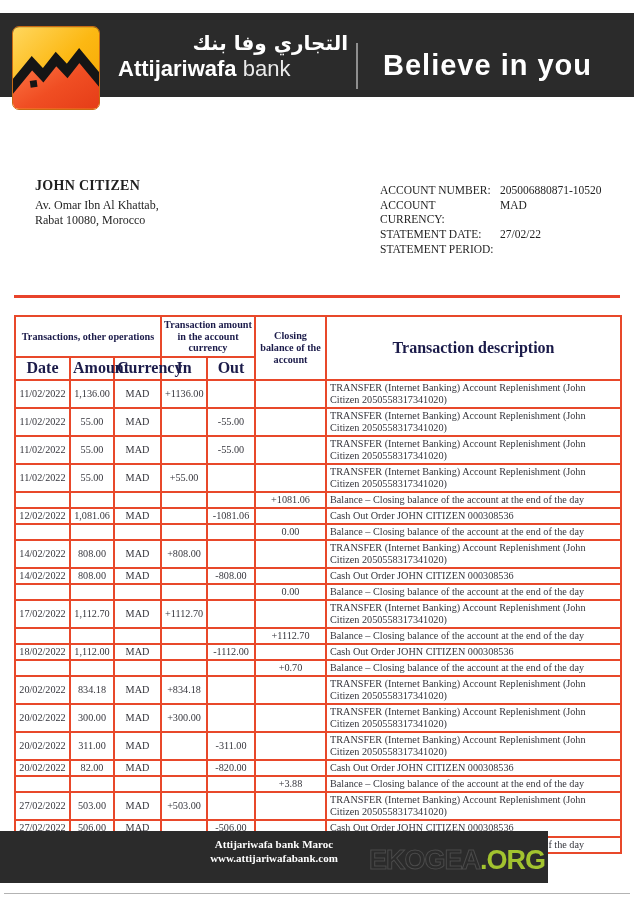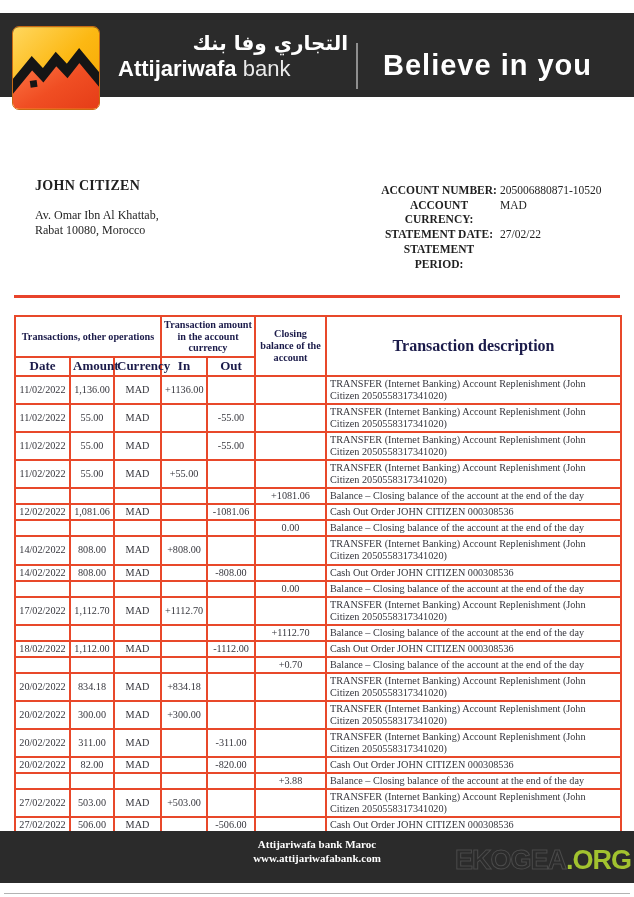--- a/index.html
+++ b/index.html
@@ -36,28 +36,28 @@
   }
   .tagline {
     position:absolute; left:383px; top:36px; width:245px;
     font-family:"Liberation Sans", sans-serif; font-weight:bold;
     font-size:29px; color:#ffffff; letter-spacing:1px; white-space:nowrap;
   }
 
   
   .holder { position:absolute; left:35px; top:178px; color:#1f1f1f; }
   .holder-name { font-size:14px; font-weight:bold; letter-spacing:0.3px; }
-  .holder-addr { font-size:12px; line-height:1.25; margin-top:14px; }
+  .holder-addr { font-size:12px; line-height:1.25; margin-top:4px; }
 
   .details {
     position:absolute; left:380px; top:183px;
     display:grid; grid-template-columns:118px auto; column-gap:2px;
     font-size:11.5px; line-height:1.28; color:#1f1f1f;
   }
-  .details .lbl { font-weight:bold;text-align:center; }
+  .details .lbl { font-weight:normal; }
 
   
   .section-title {
     position:absolute; left:33px; top:274px;
     font-family:"Liberation Sans", sans-serif; font-weight:bold;
     font-size:14px; color:#141414; letter-spacing:0.6px;
   }
   .title-rule {
     position:absolute; left:14px; top:295px; width:606px; height:3px; background:#e8432b;
   }
@@ -66,29 +66,29 @@
   .tbl-wrap { position:absolute; left:14px; top:315px; width:606px; }
   table.stmt {
     width:606px; border-collapse:collapse; table-layout:fixed;
     font-size:10.2px; color:#35353c;
   }
   table.stmt th, table.stmt td { border:2px solid #e8482a; }
   table.stmt th {
     color:#1b1b4a; font-weight:bold; text-align:center;
     font-size:10.2px; line-height:1.15; padding:2px 2px;margin-top:43px;
   }
-  table.stmt thead tr.sub th { font-size:13px; height:18px; padding:1px 2px; }
+  table.stmt thead tr.sub th { font-size:16px; height:18px; padding:1px 2px; }
   table.stmt td { padding:1px 3px; line-height:1.18; vertical-align:middle; }
   td.c { text-align:center; }
   td.d { text-align:left; padding-left:5px; }
   table.stmt tbody tr { height:15px; }
 
   
   .footer {
-    position:absolute; left:0; top:831px; width:634px; height:52px;
+    position:absolute; left:0; top:831px; width:548px; height:52px;
     background:#2b2b2b; color:#ffffff; text-align:center;
     font-size:11px; font-weight:bold; line-height:1.3; padding-top:6px;
   }
   .watermark {
     position:absolute; right:3px; top:12px;
     font-family:"Liberation Sans", sans-serif; font-weight:bold;
     font-size:27px; letter-spacing:-1px; white-space:nowrap;
   }
   .wm-outline { color:rgba(0,0,0,0); -webkit-text-stroke:1px #4b4b4b; }
   .wm-green { color:#a2c32f; }

